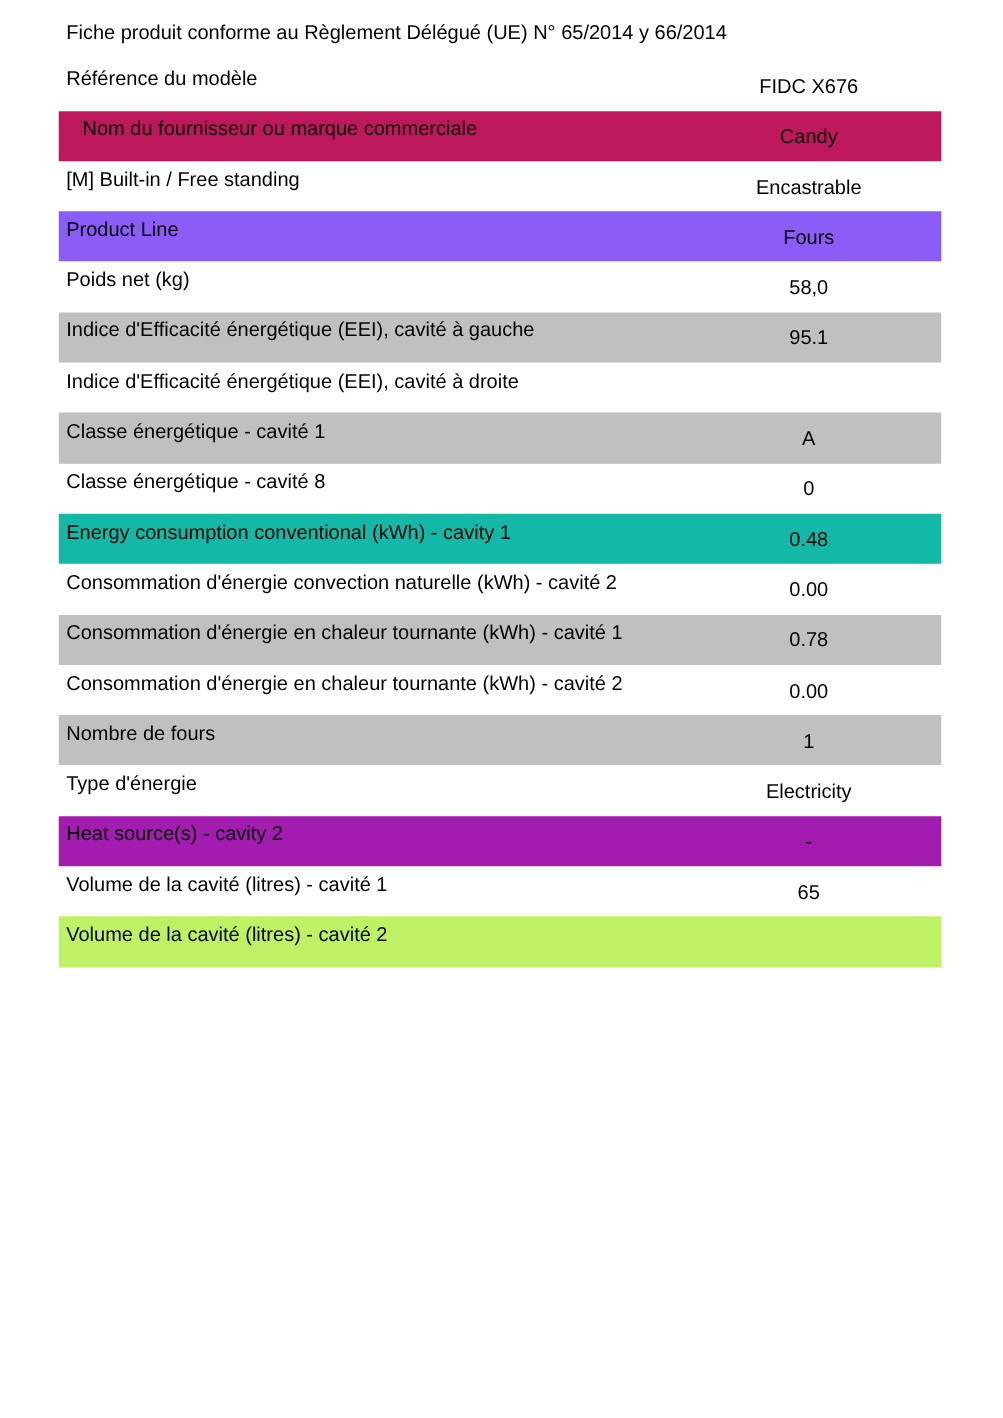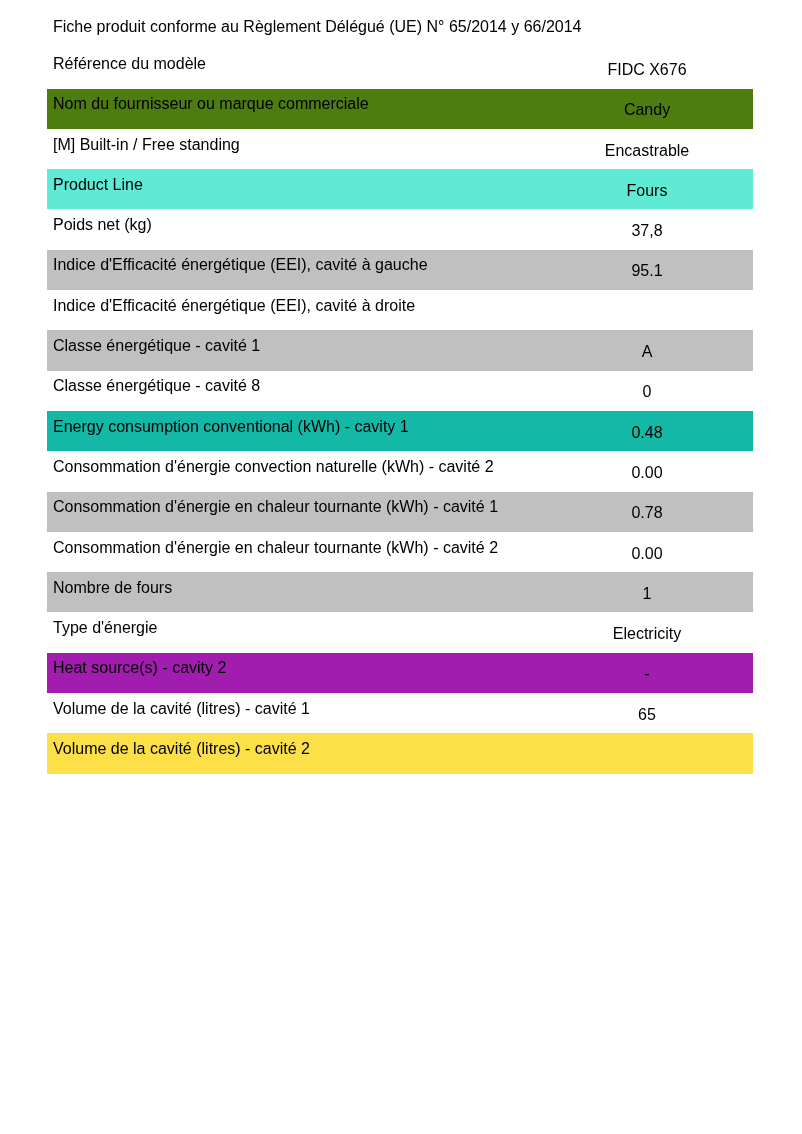--- a/index.html
+++ b/index.html
@@ -62,38 +62,38 @@
   <div class="table-wrap">
     <div class="title-row">
       <span>Fiche produit conforme au Règlement Délégué (UE) N° 65/2014 y 66/2014</span>
     </div>
     <div id="rows">
   <div class="row">
     <div class="label">Référence du modèle</div>
     <div class="value">FIDC X676</div>
   </div>
 
-  <div class="row" style="background: #4d7c0f;">
+  <div class="row" style="background: #be185d; padding-left: 13px;">
     <div class="label">Nom du fournisseur ou marque commerciale</div>
     <div class="value">Candy</div>
   </div>
 
   <div class="row">
     <div class="label">[M] Built-in / Free standing</div>
     <div class="value">Encastrable</div>
   </div>
 
-  <div class="row" style="background: #5eead4;">
+  <div class="row" style="background: #8b5cf6;">
     <div class="label">Product Line</div>
     <div class="value">Fours</div>
   </div>
 
   <div class="row">
     <div class="label">Poids net (kg)</div>
-    <div class="value">37,8</div>
+    <div class="value">58,0</div>
   </div>
 
   <div class="row" style="background: rgb(192, 192, 192);">
     <div class="label">Indice d'Efficacité énergétique (EEI), cavité à gauche</div>
     <div class="value">95.1</div>
   </div>
 
   <div class="row">
     <div class="label">Indice d'Efficacité énergétique (EEI), cavité à droite</div>
     <div class="value"></div>
@@ -142,19 +142,19 @@
   <div class="row" style="background: #a21caf;">
     <div class="label">Heat source(s) - cavity 2</div>
     <div class="value">-</div>
   </div>
 
   <div class="row">
     <div class="label">Volume de la cavité (litres) - cavité 1</div>
     <div class="value">65</div>
   </div>
 
-  <div class="row" style="background: #fde047;">
+  <div class="row" style="background: #bef264;">
     <div class="label">Volume de la cavité (litres) - cavité 2</div>
     <div class="value"></div>
   </div>
 </div>
   </div>
 </div>
 
 </body></html>

